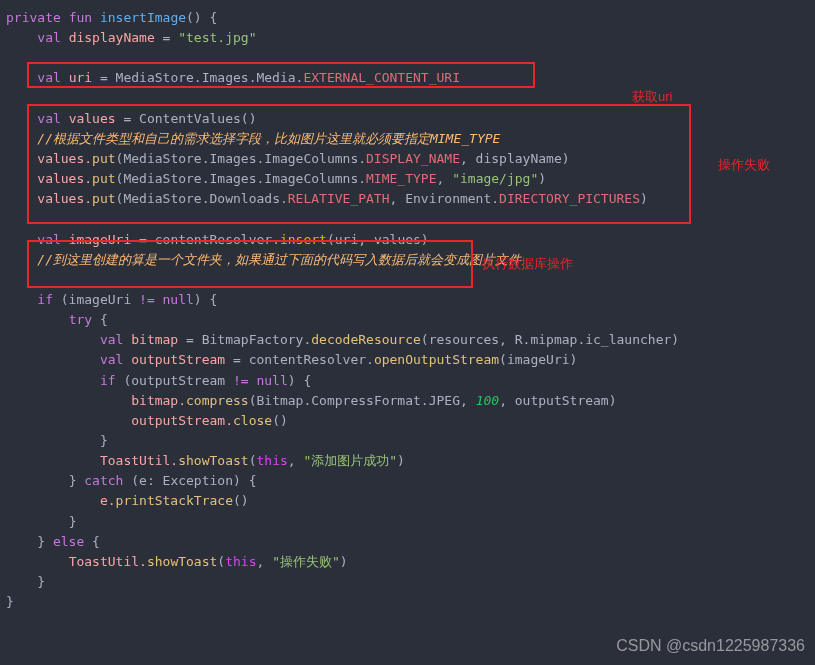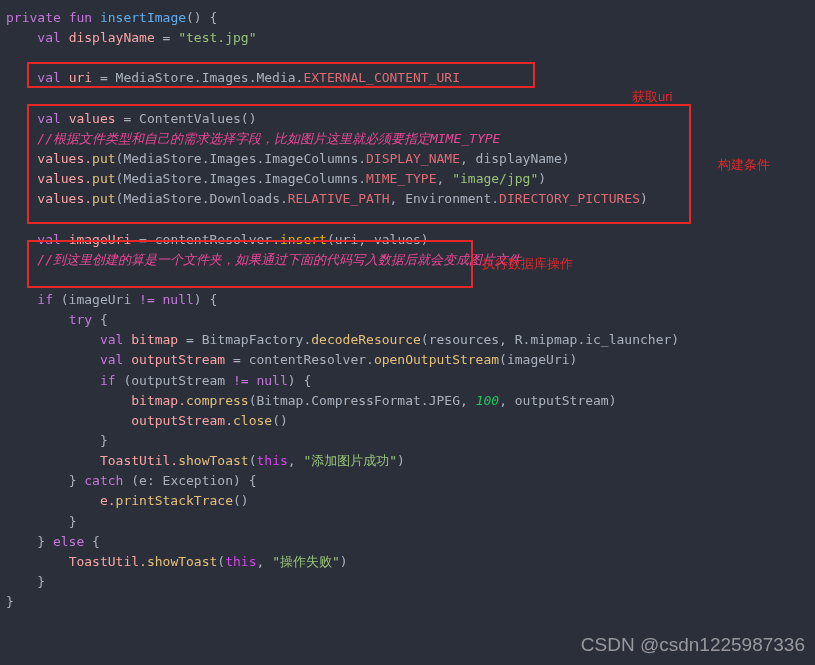--- a/index.html
+++ b/index.html
@@ -14,21 +14,21 @@
       padding: 8px 0 0 0;
       position: relative;
       overflow: hidden;
     }
     .line { white-space: pre; padding-left: 6px; }
     .kw { color: #c678dd; } 
     .fn-name { color: #61afef; } 
     .method { color: #e5c07b; } 
     .ins { color: #eab308; } 
     .str { color: #98c379; }
-    .comment { color: #ec4899; font-style: italic; text-align: right; }
+    .comment { color: #fdba74; font-style: italic; text-align: right; }
     .id { color: #fca5a5; }
     .punc { color: #abb2bf; }
     .num { color: #22c55e; font-style: italic; }
     .this { color: #d946ef; }
     .const { color: #e06c75; }
 
     .box {
       position: absolute;
       border: 2px solid #e62828;
       pointer-events: none;
@@ -40,21 +40,21 @@
       font-family: sans-serif;
       white-space: nowrap;
     }
     .watermark {
       position: absolute;
       bottom: 6px;
       right: 10px;
       color: #d0d0d0;
       opacity: 0.65;
       font-family: sans-serif;
-      font-size: 19px;
+      font-size: 16px;
     }
   </style>
 </head>
 <body>
 
 <div class="line"><span class="kw">private</span> <span class="kw">fun</span> <span class="fn-name">insertImage</span><span class="punc">() {</span></div>
 <div class="line">    <span class="kw">val</span> <span class="id">displayName</span><span class="punc"> = </span><span class="str">"test.jpg"</span></div>
 <div class="line"> </div>
 <div class="line">    <span class="kw">val</span> <span class="id">uri</span><span class="punc"> = MediaStore.Images.Media.</span><span class="const">EXTERNAL_CONTENT_URI</span></div>
 <div class="line"> </div>
@@ -81,18 +81,18 @@
 <div class="line">        <span class="punc">}</span></div>
 <div class="line">    <span class="punc">}</span> <span class="kw">else</span><span class="punc"> {</span></div>
 <div class="line">        <span class="id">ToastUtil.</span><span class="method">showToast</span><span class="punc">(</span><span class="this">this</span><span class="punc">, </span><span class="str">"操作失败"</span><span class="punc">)</span></div>
 <div class="line">    <span class="punc">}</span></div>
 <div class="line"><span class="punc">}</span></div>
 
 <div class="box" style="top:62px; left:27px; width:508px; height:26px;"></div>
 <div class="label" style="top:66px; left:632px;margin-top:21px;">获取uri</div>
 
 <div class="box" style="top:104px; left:27px; width:664px; height:120px;"></div>
-<div class="label" style="top:155px; left:718px;">构建条件</div>
+<div class="label" style="top:155px; left:718px;">操作失败</div>
 
 <div class="box" style="top:240px; left:27px; width:446px; height:48px;"></div>
 <div class="label" style="top:254px; left:482px;text-align:center;">执行数据库操作</div>
 
 <div class="watermark">CSDN @csdn1225987336</div>
 
 </body></html>

